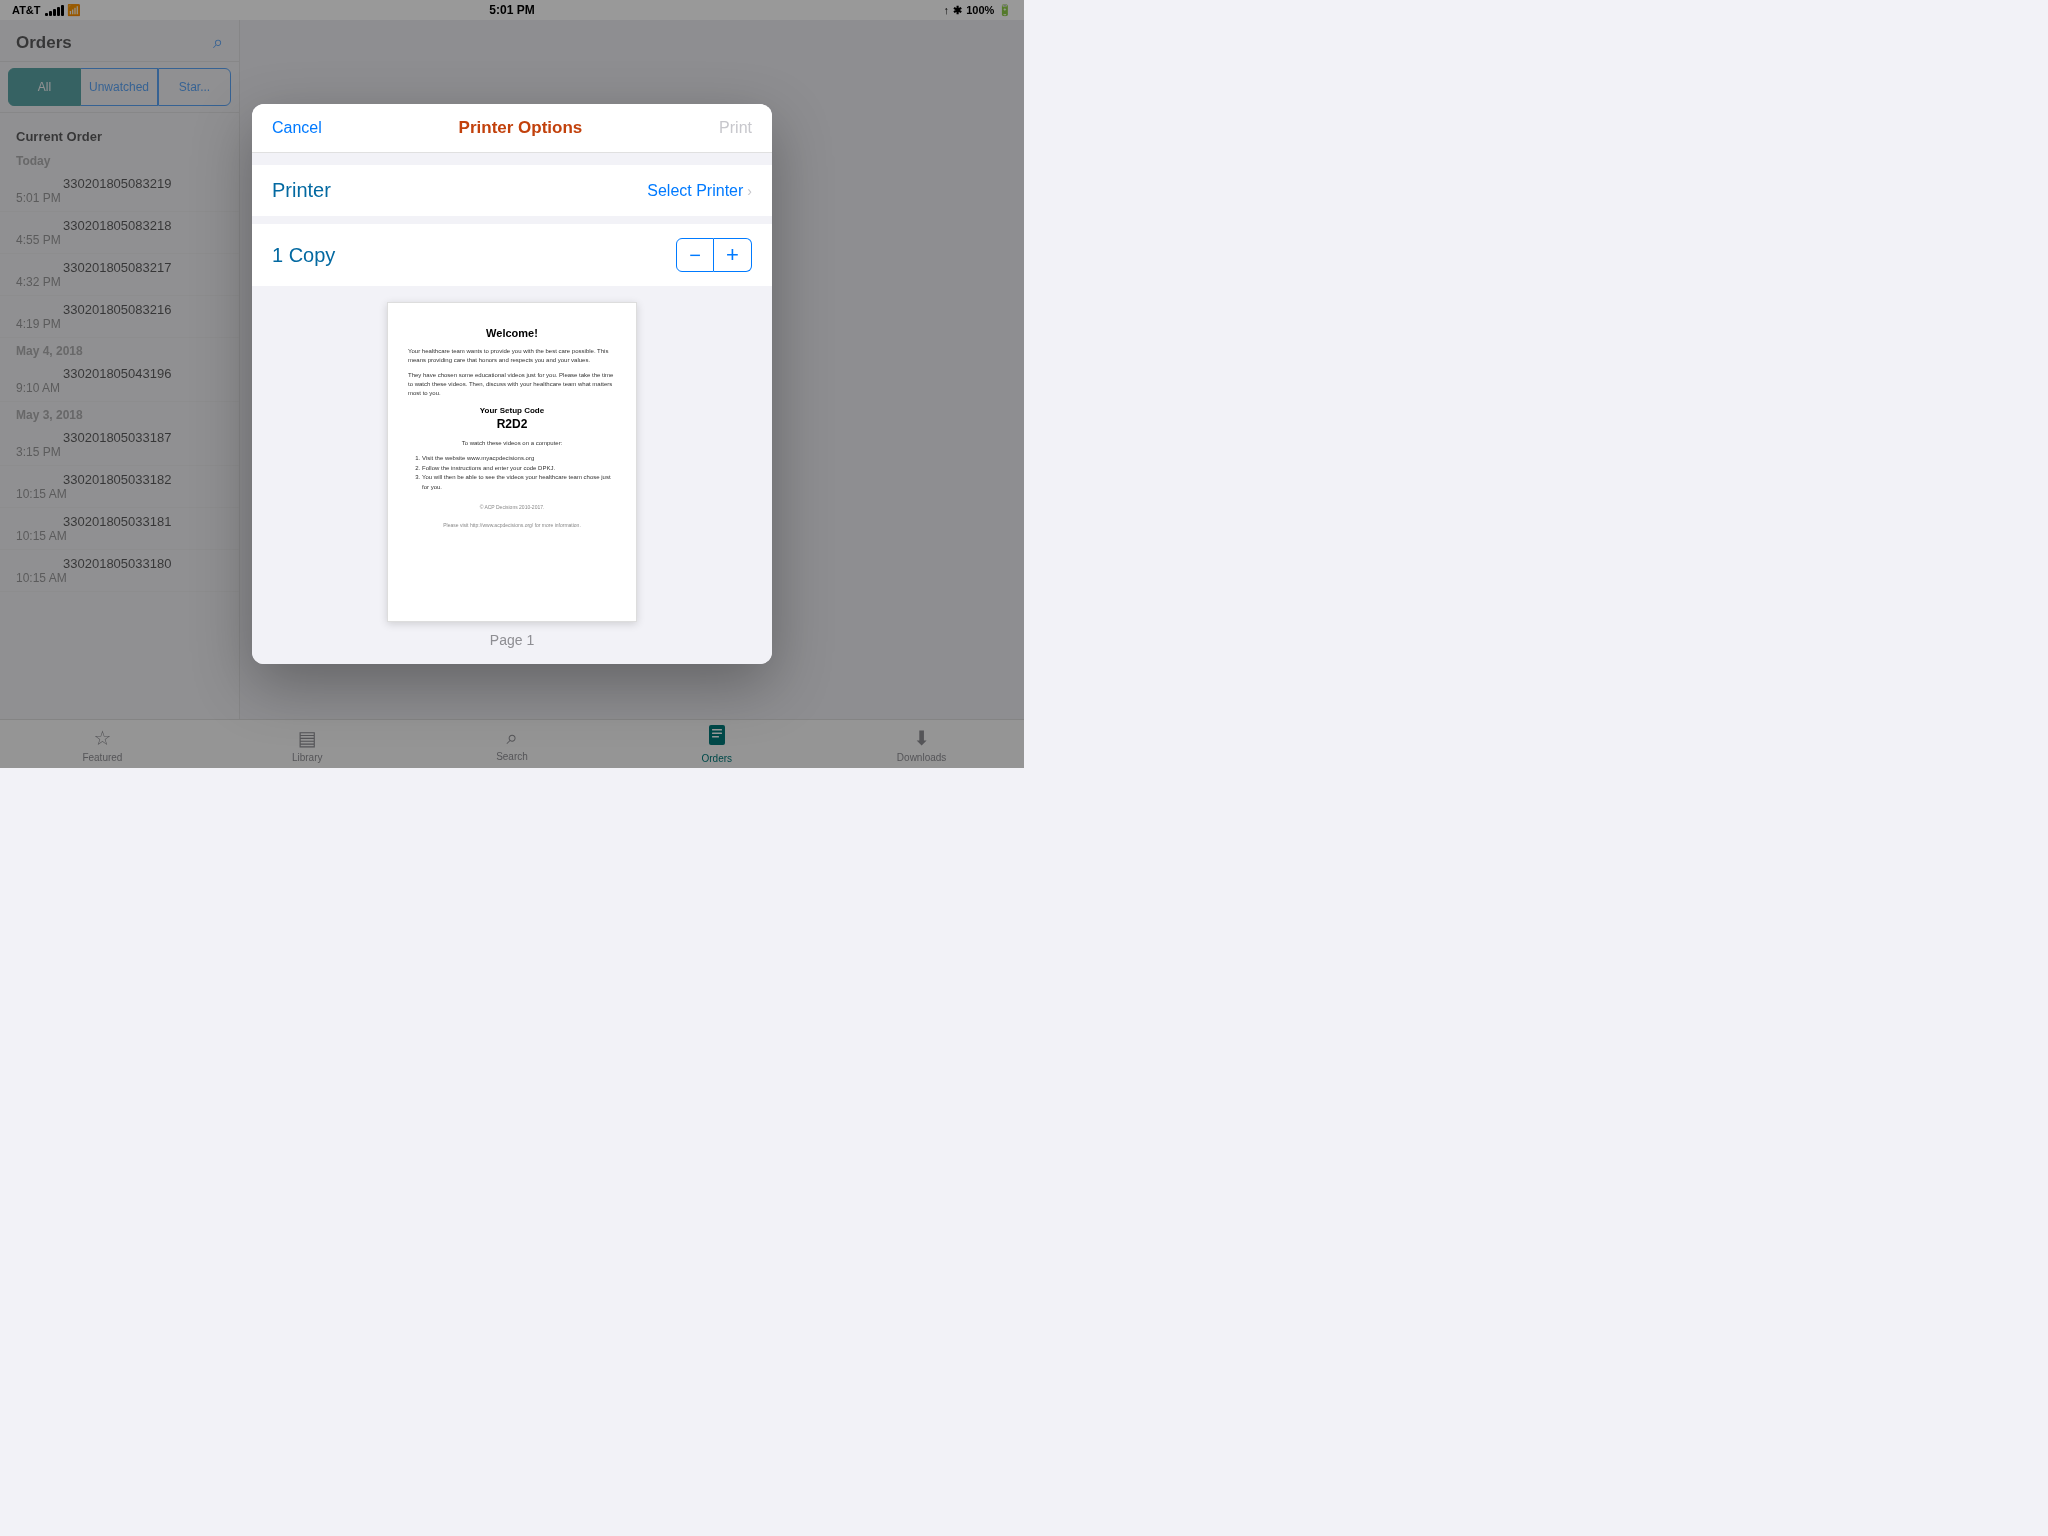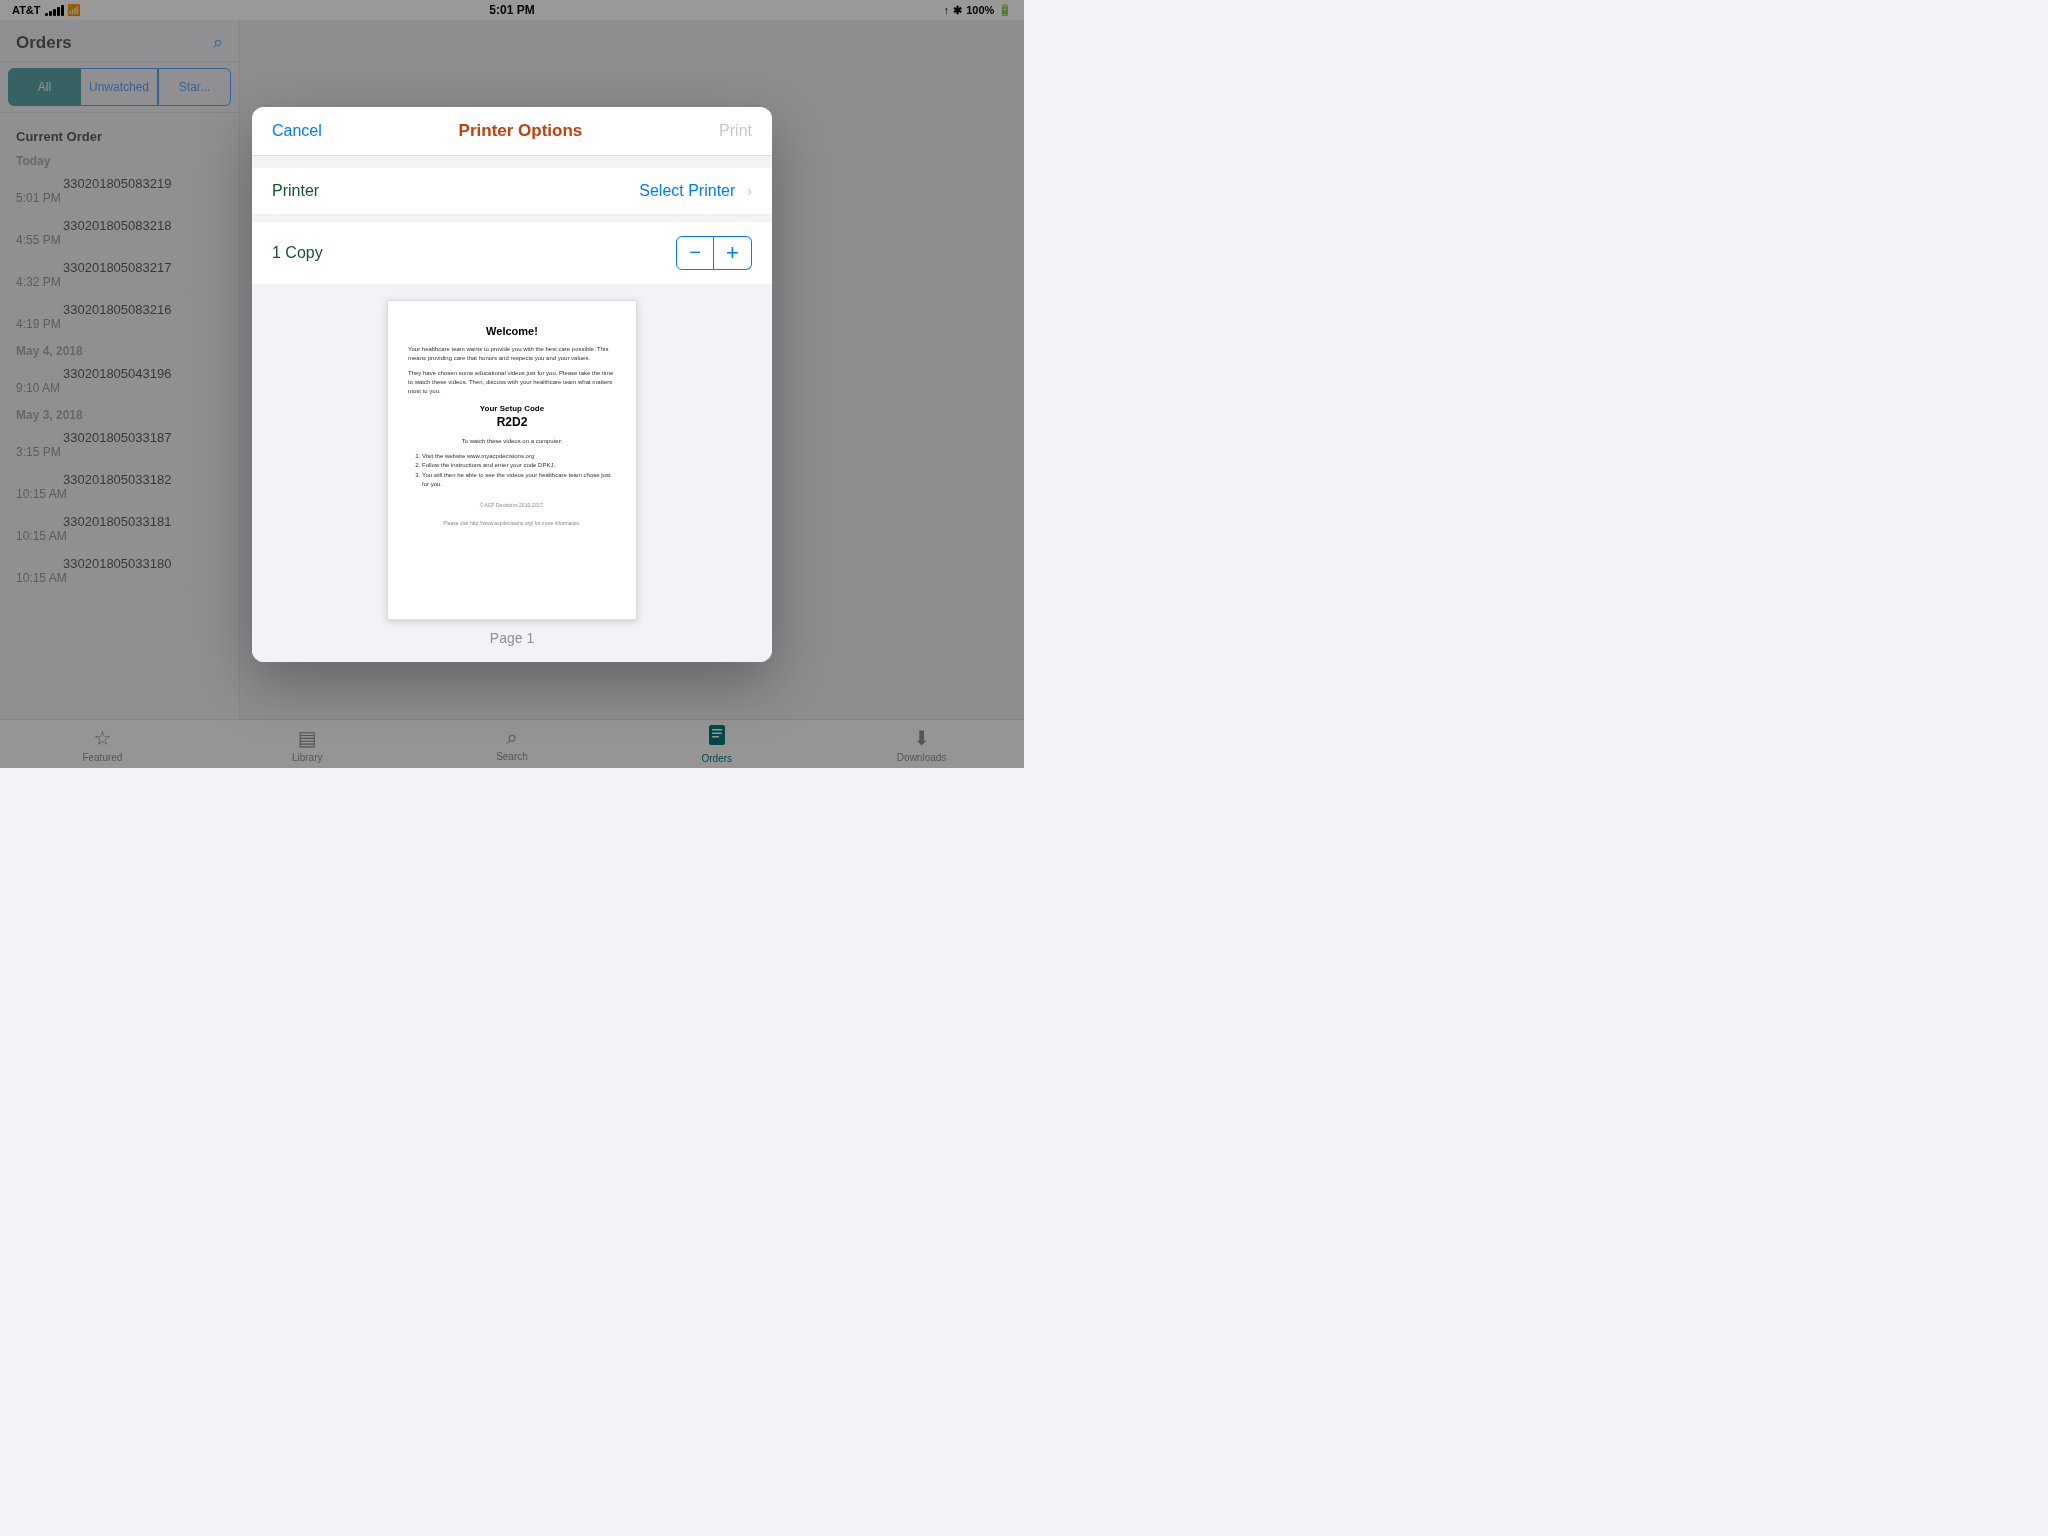--- a/index.html
+++ b/index.html
@@ -224,27 +224,27 @@
     }
     .modal-row {
       display: flex;
       align-items: center;
       justify-content: space-between;
       padding: 14px 20px;
       border-bottom: 1px solid #f0f0f0;
     }
     .modal-row:last-child { border-bottom: none; }
     .row-label {
-      font-size: 16px;
-      color: #14532d;
+      font-size: 20px;
+      color: #0369a1;
     }
     .row-value {
       display: flex;
       align-items: center;
-      gap: 12px;
+      gap: 4px;
       color: #007aff;
       font-size: 16px;
       justify-content: flex-end;
     }
     .chevron {
       color: #c7c7cc;
       font-size: 14px;
     }
     .stepper {
       display: flex;

